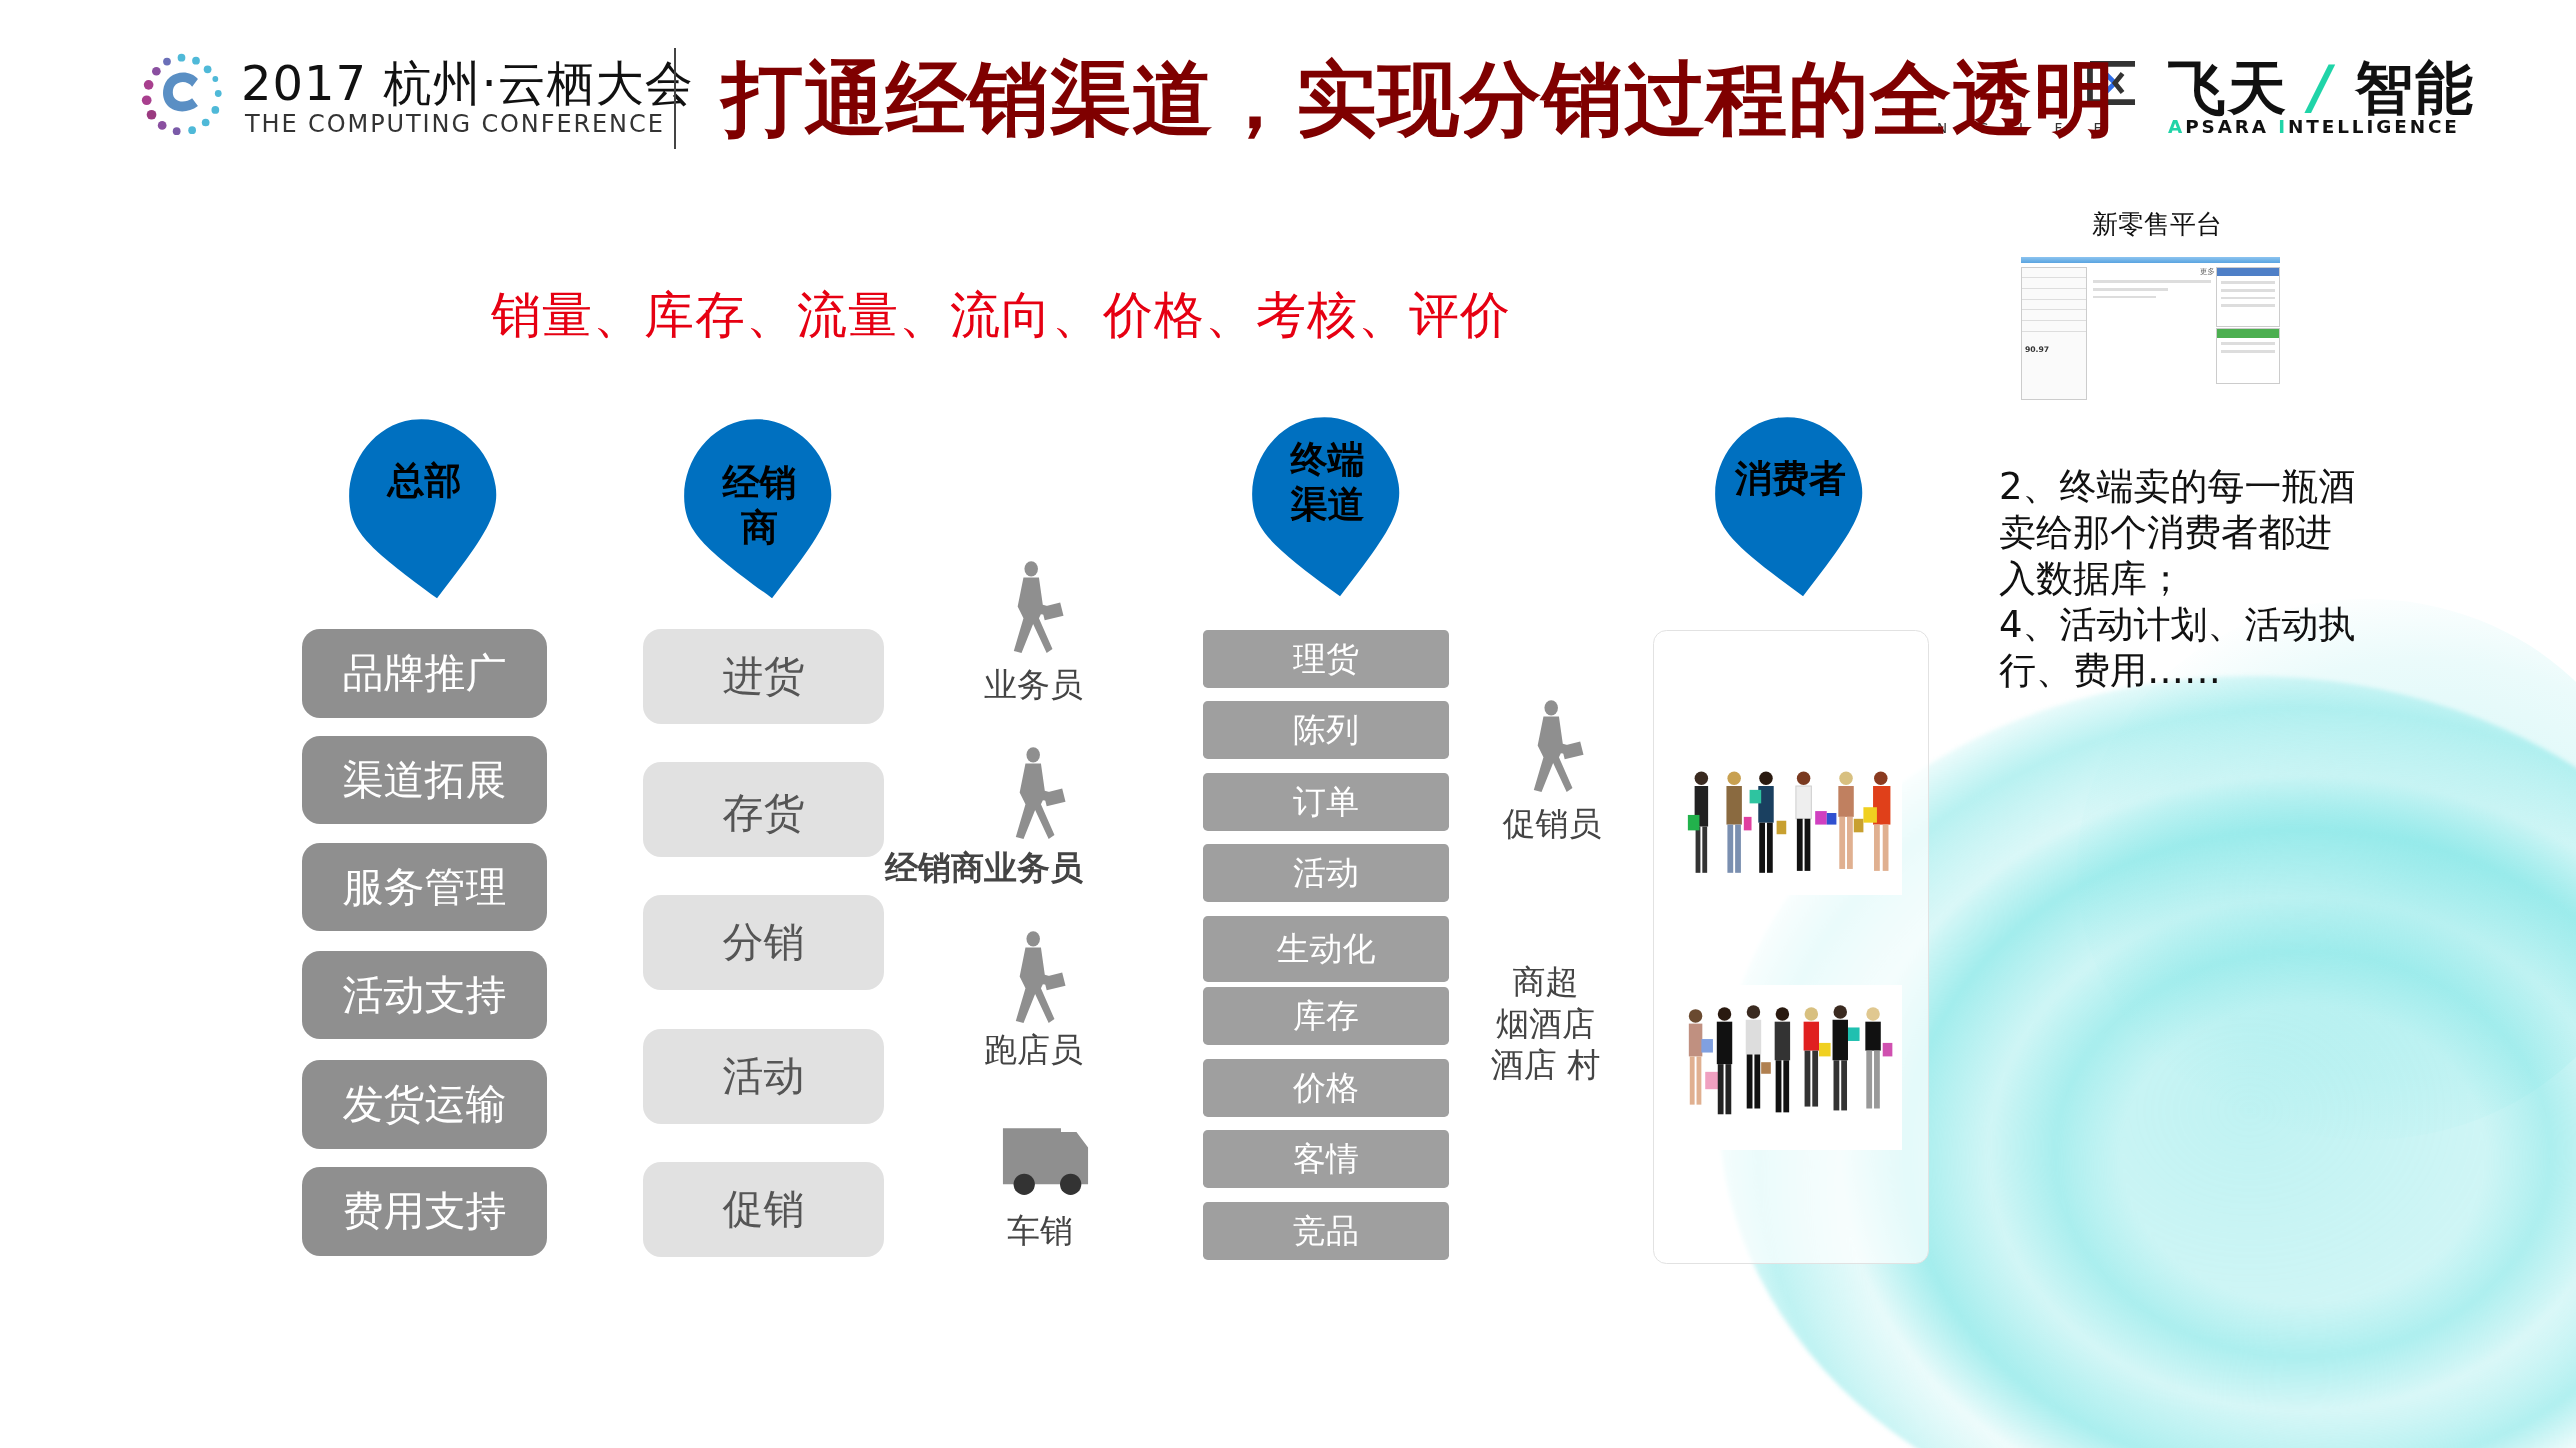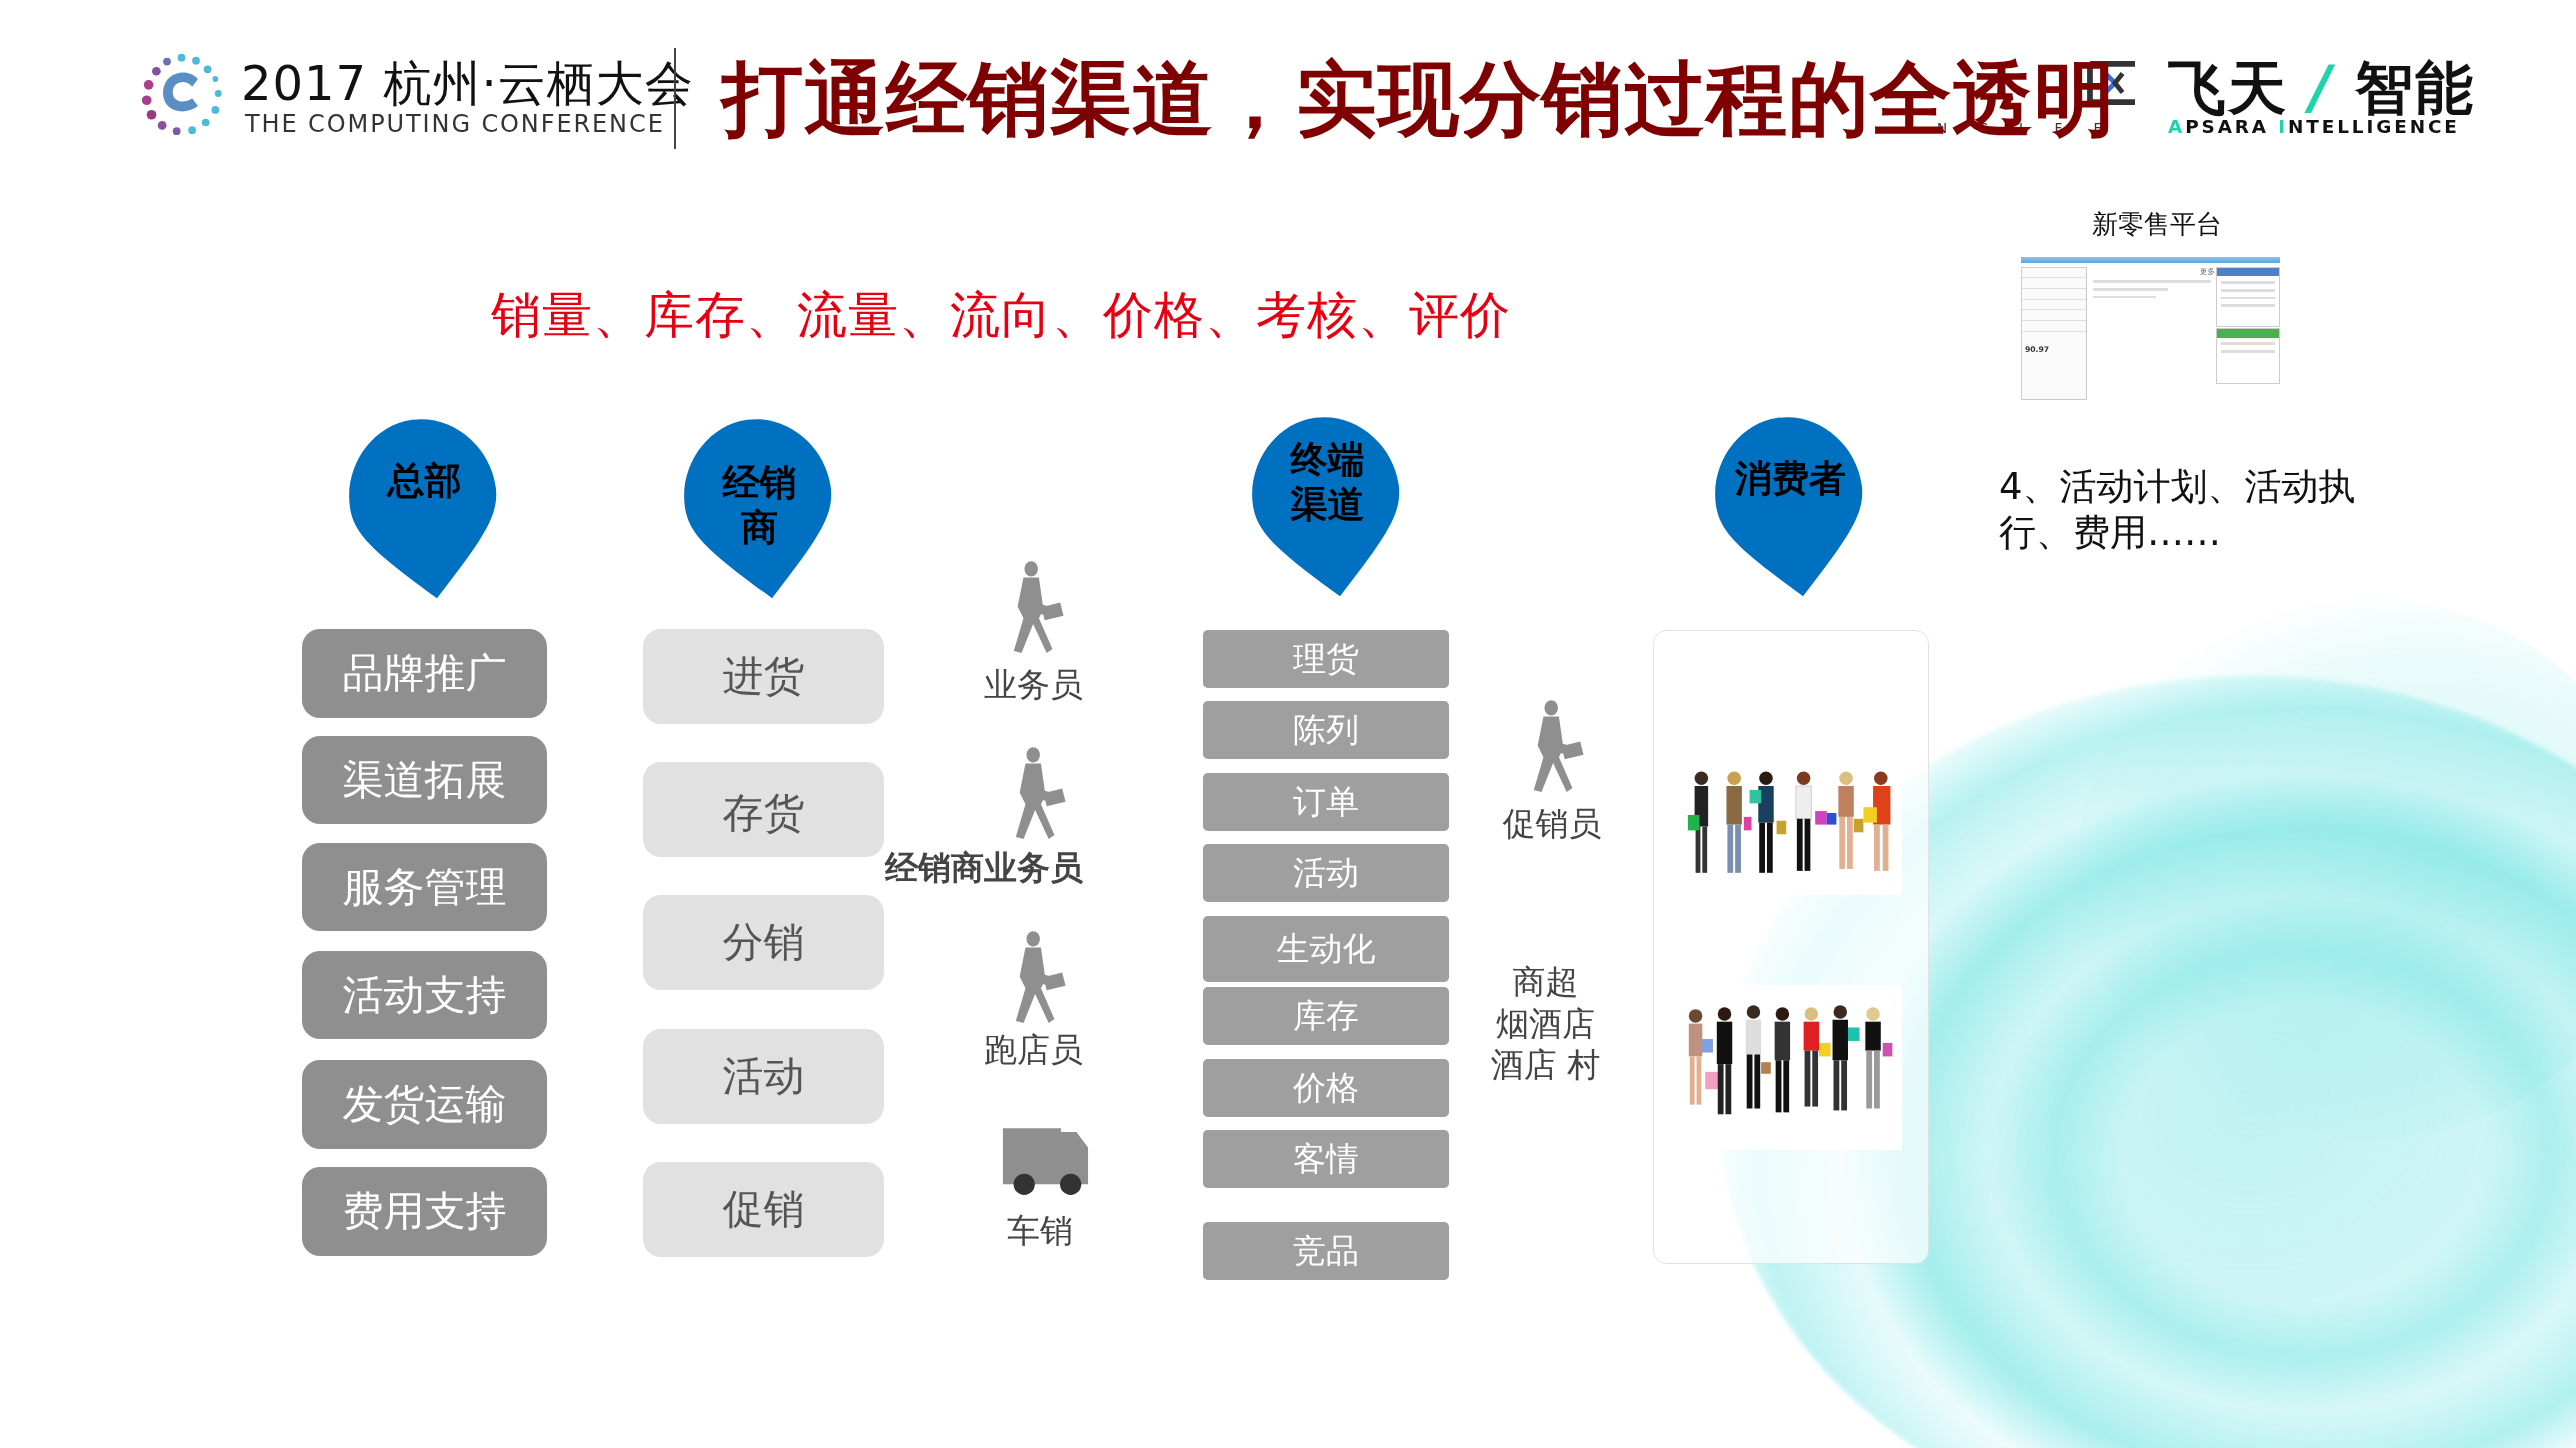--- a/index.html
+++ b/index.html
@@ -227,21 +227,21 @@
 <div class="plabel" style="left:977px;top:1209px;width:126px;">车销</div>
 
 <div class="box mid" style="left:1203px;top:630px;width:246px;height:58px;">理货</div>
 <div class="box mid" style="left:1203px;top:701px;width:246px;height:58px;">陈列</div>
 <div class="box mid" style="left:1203px;top:773px;width:246px;height:58px;">订单</div>
 <div class="box mid" style="left:1203px;top:844px;width:246px;height:58px;">活动</div>
 <div class="box mid" style="left:1203px;top:916px;width:246px;height:66px;">生动化</div>
 <div class="box mid" style="left:1203px;top:987px;width:246px;height:58px;">库存</div>
 <div class="box mid" style="left:1203px;top:1059px;width:246px;height:58px;">价格</div>
 <div class="box mid" style="left:1203px;top:1130px;width:246px;height:58px;">客情</div>
-<div class="box mid" style="left:1203px;top:1202px;width:246px;height:58px;margin-top:20px;">竞品</div>
+<div class="box mid" style="left:1203px;top:1202px;width:246px;height:58px;">竞品</div>
 
 <div class="person" style="left:1528px;top:699px;">
   <svg width="58" height="97" viewBox="0 0 60 100">
       <g fill="#8f8f8f">
         <ellipse cx="24" cy="9" rx="7" ry="8"></ellipse>
         <path d="M16 18 L32 18 L36 46 L50 50 L50 58 L34 56 L32 60 L46 92 L40 96 L26 66 L14 96 L6 94 L16 60 L10 48 Z"></path>
         <rect x="36" y="46" width="20" height="14" transform="rotate(-14 46 53)"></rect>
       </g>
     </svg>
 </div>
@@ -324,15 +324,16 @@
       <circle cx="196" cy="30" r="7" fill="#e0c890"></circle>
         <rect x="188" y="38" width="16" height="30" fill="#111"></rect>
         <rect x="189" y="68" width="6" height="60" fill="#999"></rect>
         <rect x="197" y="68" width="6" height="60" fill="#999"></rect>
         <rect x="206" y="60" width="10" height="14" fill="#d050b0"></rect>
     </g>
   </svg>
 </div>
 
 <div class="abs notes">
+  <p>2、终端卖的每一瓶酒卖给那个消费者都进入数据库；</p>
   <p>4、活动计划、活动执行、费用……</p>
 </div>
 
 
 </body></html>

